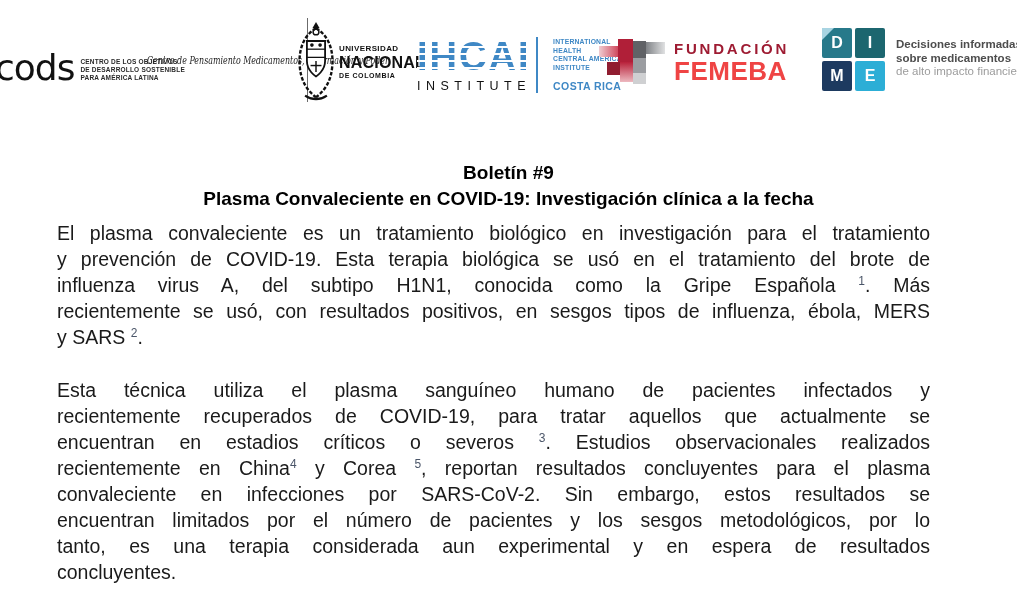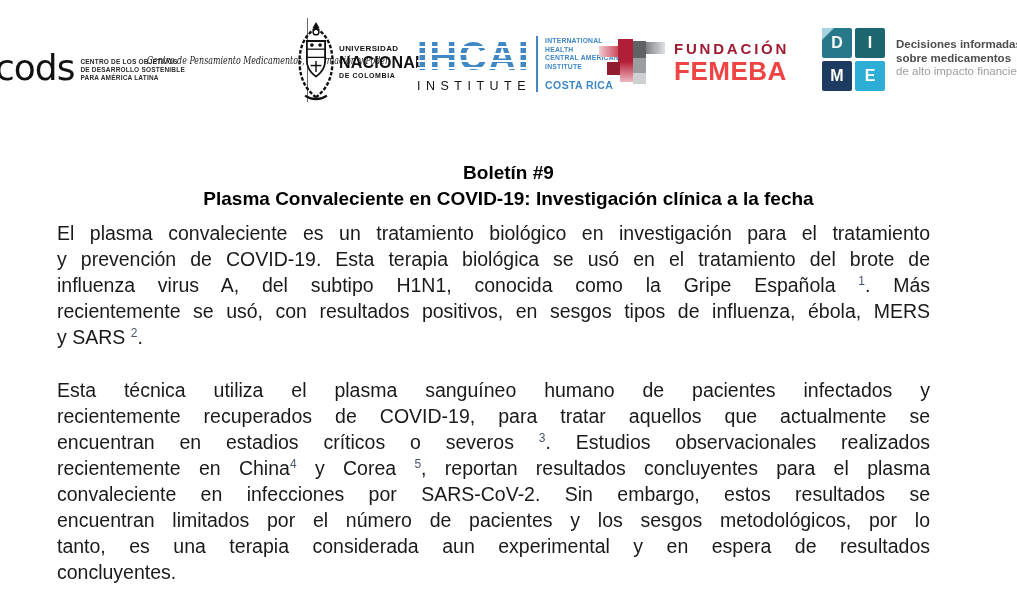--- a/index.html
+++ b/index.html
@@ -22,30 +22,30 @@
 
   .hdr-divider { position:absolute; left:307px; top:18px; width:1px; height:84px; background:#6b6b6b; }
 
   .unal { position:absolute; left:296px; top:20px; display:flex; align-items:center; }
   .unal-crest { width:40px; height:82px; }
   .unal-text { margin-left:3px; display:flex; flex-direction:column; margin-top:2px; }
   .unal-l1 { font-size:8px;  font-weight:700; letter-spacing:.4px; color:#111; line-height:10px; }
   .unal-l2 { font-size:16px; font-weight:700; letter-spacing:.2px; color:#111; line-height:17px; }
   .unal-l3 { font-size:7px;  font-weight:700; letter-spacing:.6px; color:#111; line-height:9px; }
 
-  .ihcai { position:absolute; left:417px; top:34px; display:flex; }
+  .ihcai { position:absolute; left:417px; top:34px; display:flex;align-items:center; }
   .ihcai-left { display:flex; flex-direction:column; }
   .ihcai-wordwrap { position:relative; height:42px; }
   .ihcai-word { font-size:38px; font-weight:700; letter-spacing:2px; color:#3f88c5;
     line-height:40px; transform:scaleY(1.08); transform-origin:top left; }
   .ihcai-stripes { position:absolute; inset:0;
     background:repeating-linear-gradient(to bottom, transparent 0 5px, #fff 5px 7px); }
   .ihcai-inst { font-size:12.5px; font-weight:400; letter-spacing:5.5px; color:#111; margin-top:3px; }
   .ihcai-vline { width:2px; background:#3f88c5; margin:2px 7px 0 5px; height:56px; }
-  .ihcai-right { display:flex; flex-direction:column; margin-top:3px; }
+  .ihcai-right { display:flex; flex-direction:column; margin-top:3px;margin-left:8px; }
   .ihcai-right .sm { font-size:6.8px; font-weight:700; letter-spacing:.2px; color:#3f88c5; line-height:8.5px; }
   .ihcai-country { font-size:10.5px; font-weight:700; letter-spacing:.4px; color:#3f88c5; margin-top:8px; }
 
   .femeba { position:absolute; left:599px; top:39px; display:flex; }
   .femeba-icon { width:66px; height:48px; }
   .femeba-text { margin-left:9px; display:flex; flex-direction:column; margin-top:2px; }
   .femeba-top { font-size:15px; font-weight:600; letter-spacing:2.8px; color:#9e1b32; line-height:16px; }
   .femeba-bottom { font-size:26px; font-weight:800; letter-spacing:.5px; color:#ef4444; line-height:26px; margin-top:1px; }
 
   .dime { position:absolute; left:822px; top:28px; display:flex; }

